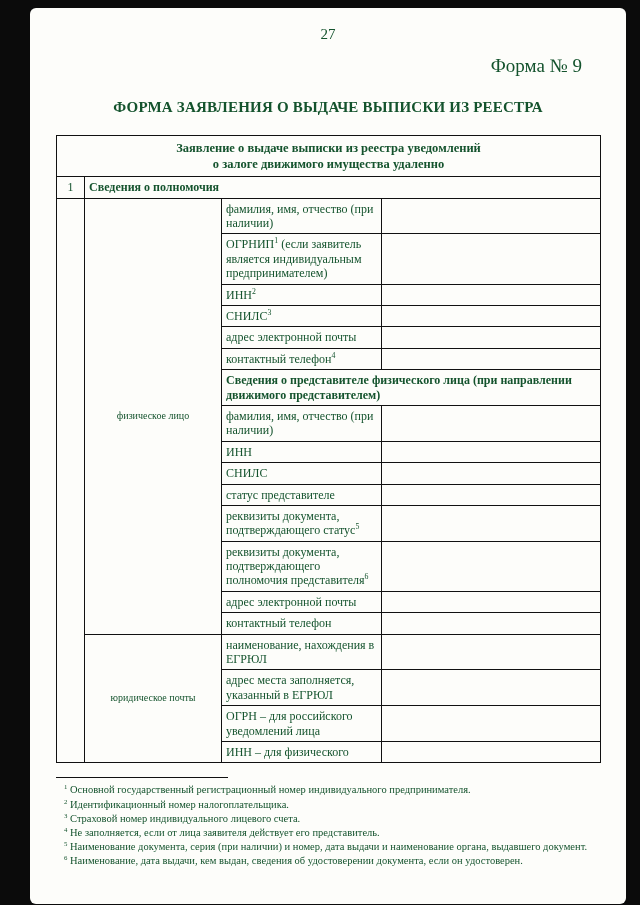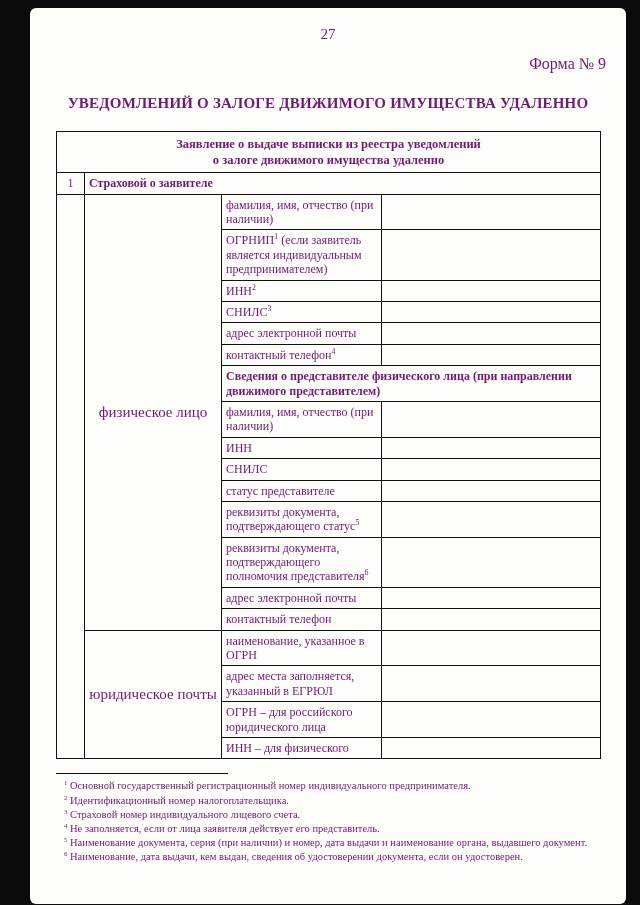--- a/index.html
+++ b/index.html
@@ -9,32 +9,32 @@
     position: relative;
     font-family: "Liberation Serif", "DejaVu Serif", serif;
   }
   .page {
     position: absolute;
     left: 30px; top: 8px;
     width: 596px; height: 896px;
     background: #fdfdfa;
     border-radius: 6px;
     overflow: hidden;
-    color: #701a75;
+    color: #14532d;
   }
   .page-number {
     text-align: center;
     margin-top: 18px;
     font-size: 15px;
   }
   .form-label {
     text-align: right;
-    padding-right: 20px;
+    padding-right: 44px;
     margin-top: 12px;
-    font-size: 16px;
+    font-size: 19px;
   }
   .doc-title {
     text-align: center;
     margin-top: 20px;
     font-weight: bold;
     font-size: 15px;
     line-height: 1.45;
     letter-spacing: 0.2px;
   }
   table.app-table {
@@ -56,21 +56,21 @@
     font-weight: bold;
     font-size: 12.5px;
     padding: 4px 0;
     line-height: 1.3;
   }
   td.sec-num { text-align: center; vertical-align: top; }
   td.sec-title { font-weight: bold; }
   td.col-entity {
     text-align: center;
     vertical-align: middle;
-    font-size: 15px;
+    font-size: 10px;
     font-family: Liberation Serif, serif;
   }
   td.span-head { font-weight: bold; }
   td.col-value { background: #fdfdfa; }
   sup {
     font-size: 0.65em;
     vertical-align: super;
     line-height: 0;
   }
   .footnotes {
@@ -89,40 +89,40 @@
 </head>
 <body>
 
 <div class="page">
 
   <div class="page-number">27</div>
 
   <div class="form-label">Форма № 9</div>
 
   <div class="doc-title">
-    <div>УВЕДОМЛЕНИЙ О ЗАЛОГЕ ДВИЖИМОГО ИМУЩЕСТВА УДАЛЕННО</div>
+    <div>ФОРМА ЗАЯВЛЕНИЯ О ВЫДАЧЕ ВЫПИСКИ ИЗ РЕЕСТРА</div>
   </div>
 
   <table class="app-table">
     <colgroup>
       <col style="width:28px">
       <col style="width:137px">
       <col style="width:160px">
       <col style="width:219px">
     </colgroup>
     <tbody id="table-body">
       <tr>
         <td colspan="4" class="tbl-head">
           <div>Заявление о выдаче выписки из реестра уведомлений</div>
           <div>о залоге движимого имущества удаленно</div>
         </td>
       </tr>
       <tr>
         <td class="sec-num">1</td>
-        <td colspan="3" class="sec-title">Страховой о заявителе</td>
+        <td colspan="3" class="sec-title">Сведения о полномочия</td>
       </tr>
     <tr>
           <td rowspan="19" class="col-num"></td>
           <td rowspan="15" class="col-entity">физическое лицо</td>
           <td class="col-field">фамилия, имя, отчество (при наличии)</td>
           <td class="col-value"></td>
         </tr>
         <tr>
           <td class="col-field">ОГРНИП<sup>1</sup> (если заявитель является индивидуальным предпринимателем)</td>
           <td class="col-value"></td>
@@ -173,29 +173,29 @@
         <tr>
           <td class="col-field">адрес электронной почты</td>
           <td class="col-value"></td>
         </tr>
         <tr>
           <td class="col-field">контактный телефон</td>
           <td class="col-value"></td>
         </tr>
         <tr>
           <td rowspan="4" class="col-entity">юридическое почты</td>
-          <td class="col-field">наименование, указанное в ОГРН</td>
+          <td class="col-field">наименование, нахождения в ЕГРЮЛ</td>
           <td class="col-value"></td>
         </tr>
         <tr>
           <td class="col-field">адрес места заполняется, указанный в ЕГРЮЛ</td>
           <td class="col-value"></td>
         </tr>
         <tr>
-          <td class="col-field">ОГРН – для российского юридического лица</td>
+          <td class="col-field">ОГРН – для российского уведомлений лица</td>
           <td class="col-value"></td>
         </tr>
         <tr>
           <td class="col-field">ИНН – для физического</td>
           <td class="col-value"></td>
         </tr>
       </tbody>
   </table>
 
   <div class="footnotes">

